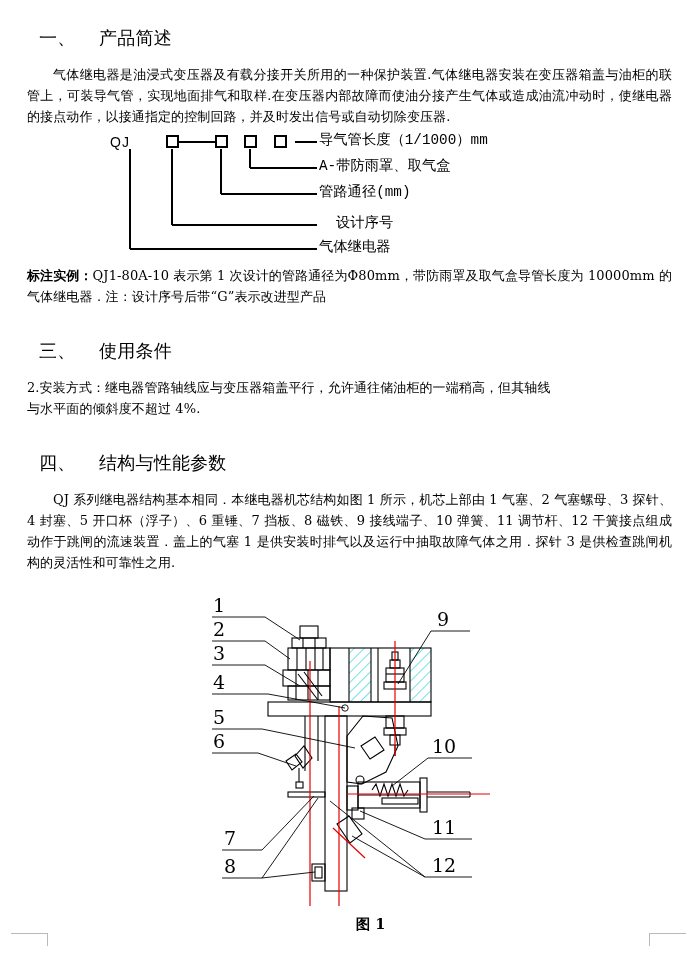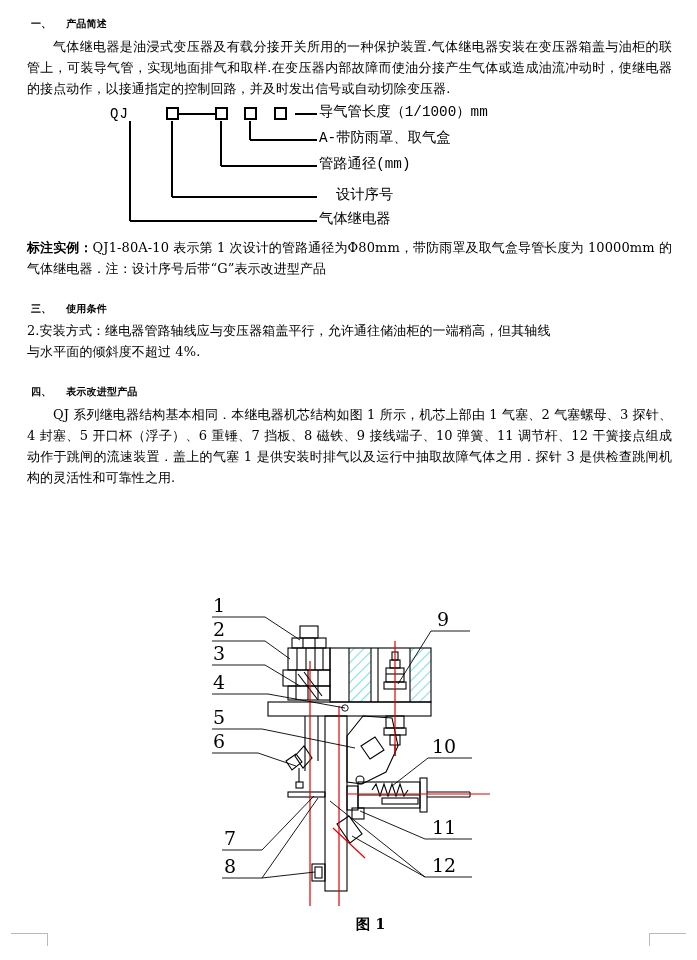--- a/index.html
+++ b/index.html
@@ -45,24 +45,24 @@
 
   
   .content {
     position: absolute;
     left: 27px;
     top: 12px;
     width: 645px;
   }
 
   .heading {
-    font-weight: bold;
-    font-size: 10px;
+    font-weight: normal;
+    font-size: 18px;
     line-height: 1.55;
-    margin: 4px;
+    margin: 12px;
     white-space: pre;
     letter-spacing: 0.2px;
   }
   .heading .sp { }
 
   .para {
     font-size: 13px;
     line-height: 1.62;
     margin: 0;
     text-align: justify;
@@ -87,21 +87,21 @@
     position: absolute;
     font-size: 14.3px;
     line-height: 1;
     white-space: pre;
     font-family: Liberation Mono, monospace;
   }
   .md-qj {
     position: absolute;
     font-size: 14px;
     letter-spacing: 1px;
-    font-family: Liberation Mono, monospace;
+    font-family: Liberation Sans, sans-serif;
   }
 
   
   .figure-wrap {
     position: absolute;
     left: 0;
     top: 596px;
     width: 697px;
     height: 320px;
   }
@@ -180,21 +180,21 @@
 
     <div class="spacer-lg"></div>
 
     <p class="heading"><span>三、</span><span class="sp">    </span><span>使用条件</span></p>
 
     <p class="para">2.安装方式：继电器管路轴线应与变压器箱盖平行，允许通往储油柜的一端稍高，但其轴线</p>
     <p class="para">  与水平面的倾斜度不超过 4%.</p>
 
     <div class="spacer-lg"></div>
 
-    <p class="heading"><span>四、</span><span class="sp">    </span><span>表示改进型产品</span></p>
+    <p class="heading"><span>四、</span><span class="sp">    </span><span>结构与性能参数</span></p>
 
     <p class="para indent">QJ 系列继电器结构基本相同．本继电器机芯结构如图 1 所示，机芯上部由 1 气塞、2 气塞螺母、3 探针、4 封塞、5 开口杯（浮子）、6 重锤、7 挡板、8 磁铁、9 接线端子、10 弹簧、11 调节杆、12 干簧接点组成动作于跳闸的流速装置．盖上的气塞 1 是供安装时排气以及运行中抽取故障气体之用．探针 3 是供检查跳闸机构的灵活性和可靠性之用.</p>
 
   </div>
 
   <div class="figure-wrap">
     <svg width="697" height="320" viewBox="0 0 697 320">
 
       <defs>
         <pattern id="hatchC" width="7" height="7" patternTransform="rotate(45)" patternUnits="userSpaceOnUse">

